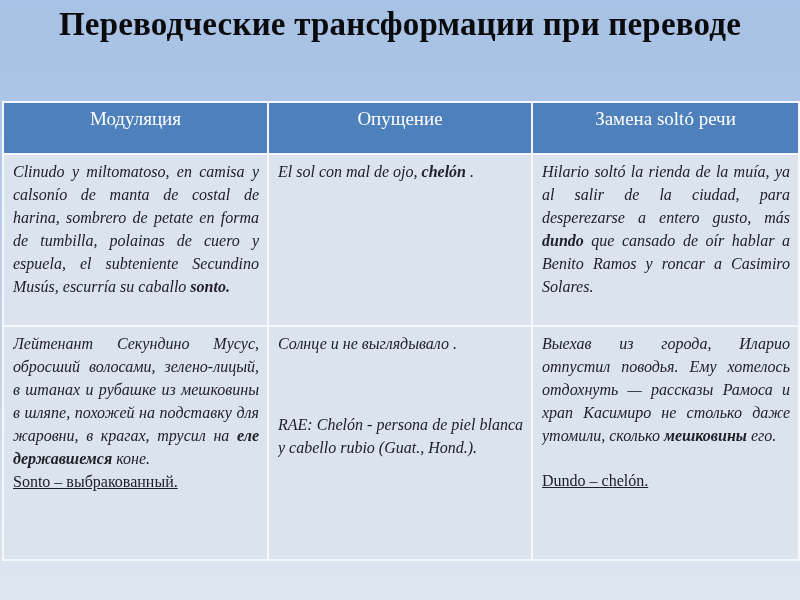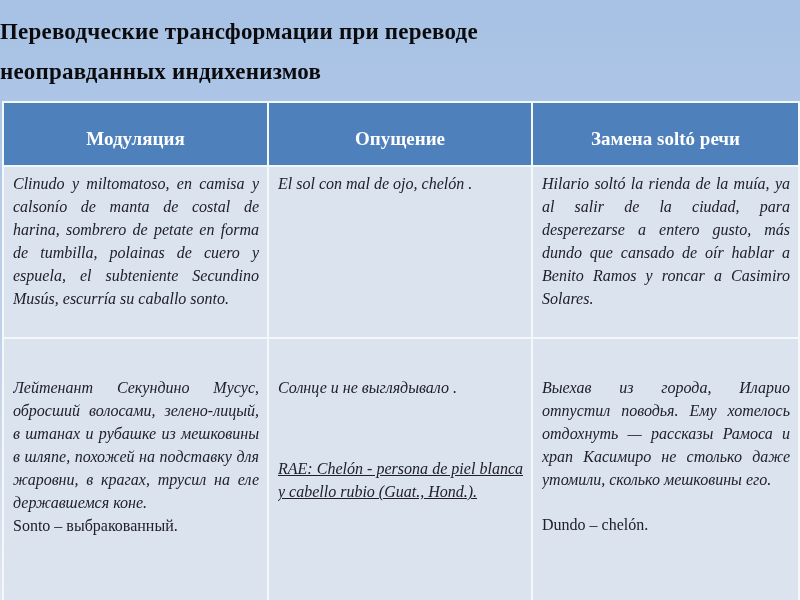--- a/index.html
+++ b/index.html
@@ -23,80 +23,80 @@
     position: relative;
     width: 800px; height: 600px;
     overflow: hidden;
     background: linear-gradient(180deg,
       var(--slide-bg-top) 0%,
       #adc6e7 18%,
       var(--slide-bg-mid) 60%,
       var(--slide-bg-bottom) 100%);
   }
   .title {
-    padding-top: 12px;
-    text-align: left;
+    padding-top: 4px;
+    text-align: center;
     font-weight: bold;
-    font-size: 23px;
+    font-size: 33px;
     line-height: 40px;
     color: var(--title-text);
     letter-spacing: 0.2px;
   }
   .title-line { display: block; }
   table.ttable {
     position: absolute;
     left: 2px; top: 101px;
     width: 796px;
     border-collapse: collapse;
     table-layout: fixed;
   }
   .ttable th, .ttable td {
     border: 2px solid var(--table-border);
     vertical-align: top;
   }
   .ttable th {
     background: var(--header-bg);
     color: var(--header-text);
     font-size: 19px;
-    font-weight: bold;
+    font-weight: normal;
     text-align: center;
-    height: 64px;
-    padding-top: 25px;
+    height: 52px;
+    padding-top: 5px;
   }
   tr.row-1 { height: 172px; }
   tr.row-2 { height: 234px; }
   .ttable td {
     background: var(--cell-bg);
     color: var(--body-text);
     font-style: italic;
     font-size: 16px;
     line-height: 23px;
     padding: 5px 8px 4px 9px;
     text-align: justify;
   }
   .cell-inner { overflow: hidden; }
   .row-1 .cell-inner { height: 160px; }
-  .row-2 .cell-inner { height: 222px; margin-top: 32px; }
+  .row-2 .cell-inner { height: 222px; }
   .para { margin: 0; }
-  .b { font-weight: normal; }
+  .b { font-weight: bold; }
   .u-line {
     font-style: normal;
+    text-decoration: underline;
     text-align: left;
   }
-  .gap-mid { margin-top: 58px; text-decoration: underline; }
+  .gap-mid { margin-top: 58px; }
   .gap-sm  { margin-top: 22px; }
 </style>
 </head>
 <body>
 
 <div class="slide">
 
   <div class="title">
       <span class="title-line">Переводческие трансформации при переводе</span>
-      <span class="title-line">неоправданных индихенизмов</span>
     </div>
 
   <table class="ttable">
     <colgroup>
       <col style="width:265px">
         <col style="width:264px">
         <col style="width:267px">
     </colgroup>
     <thead>
       <tr class="header-row">

